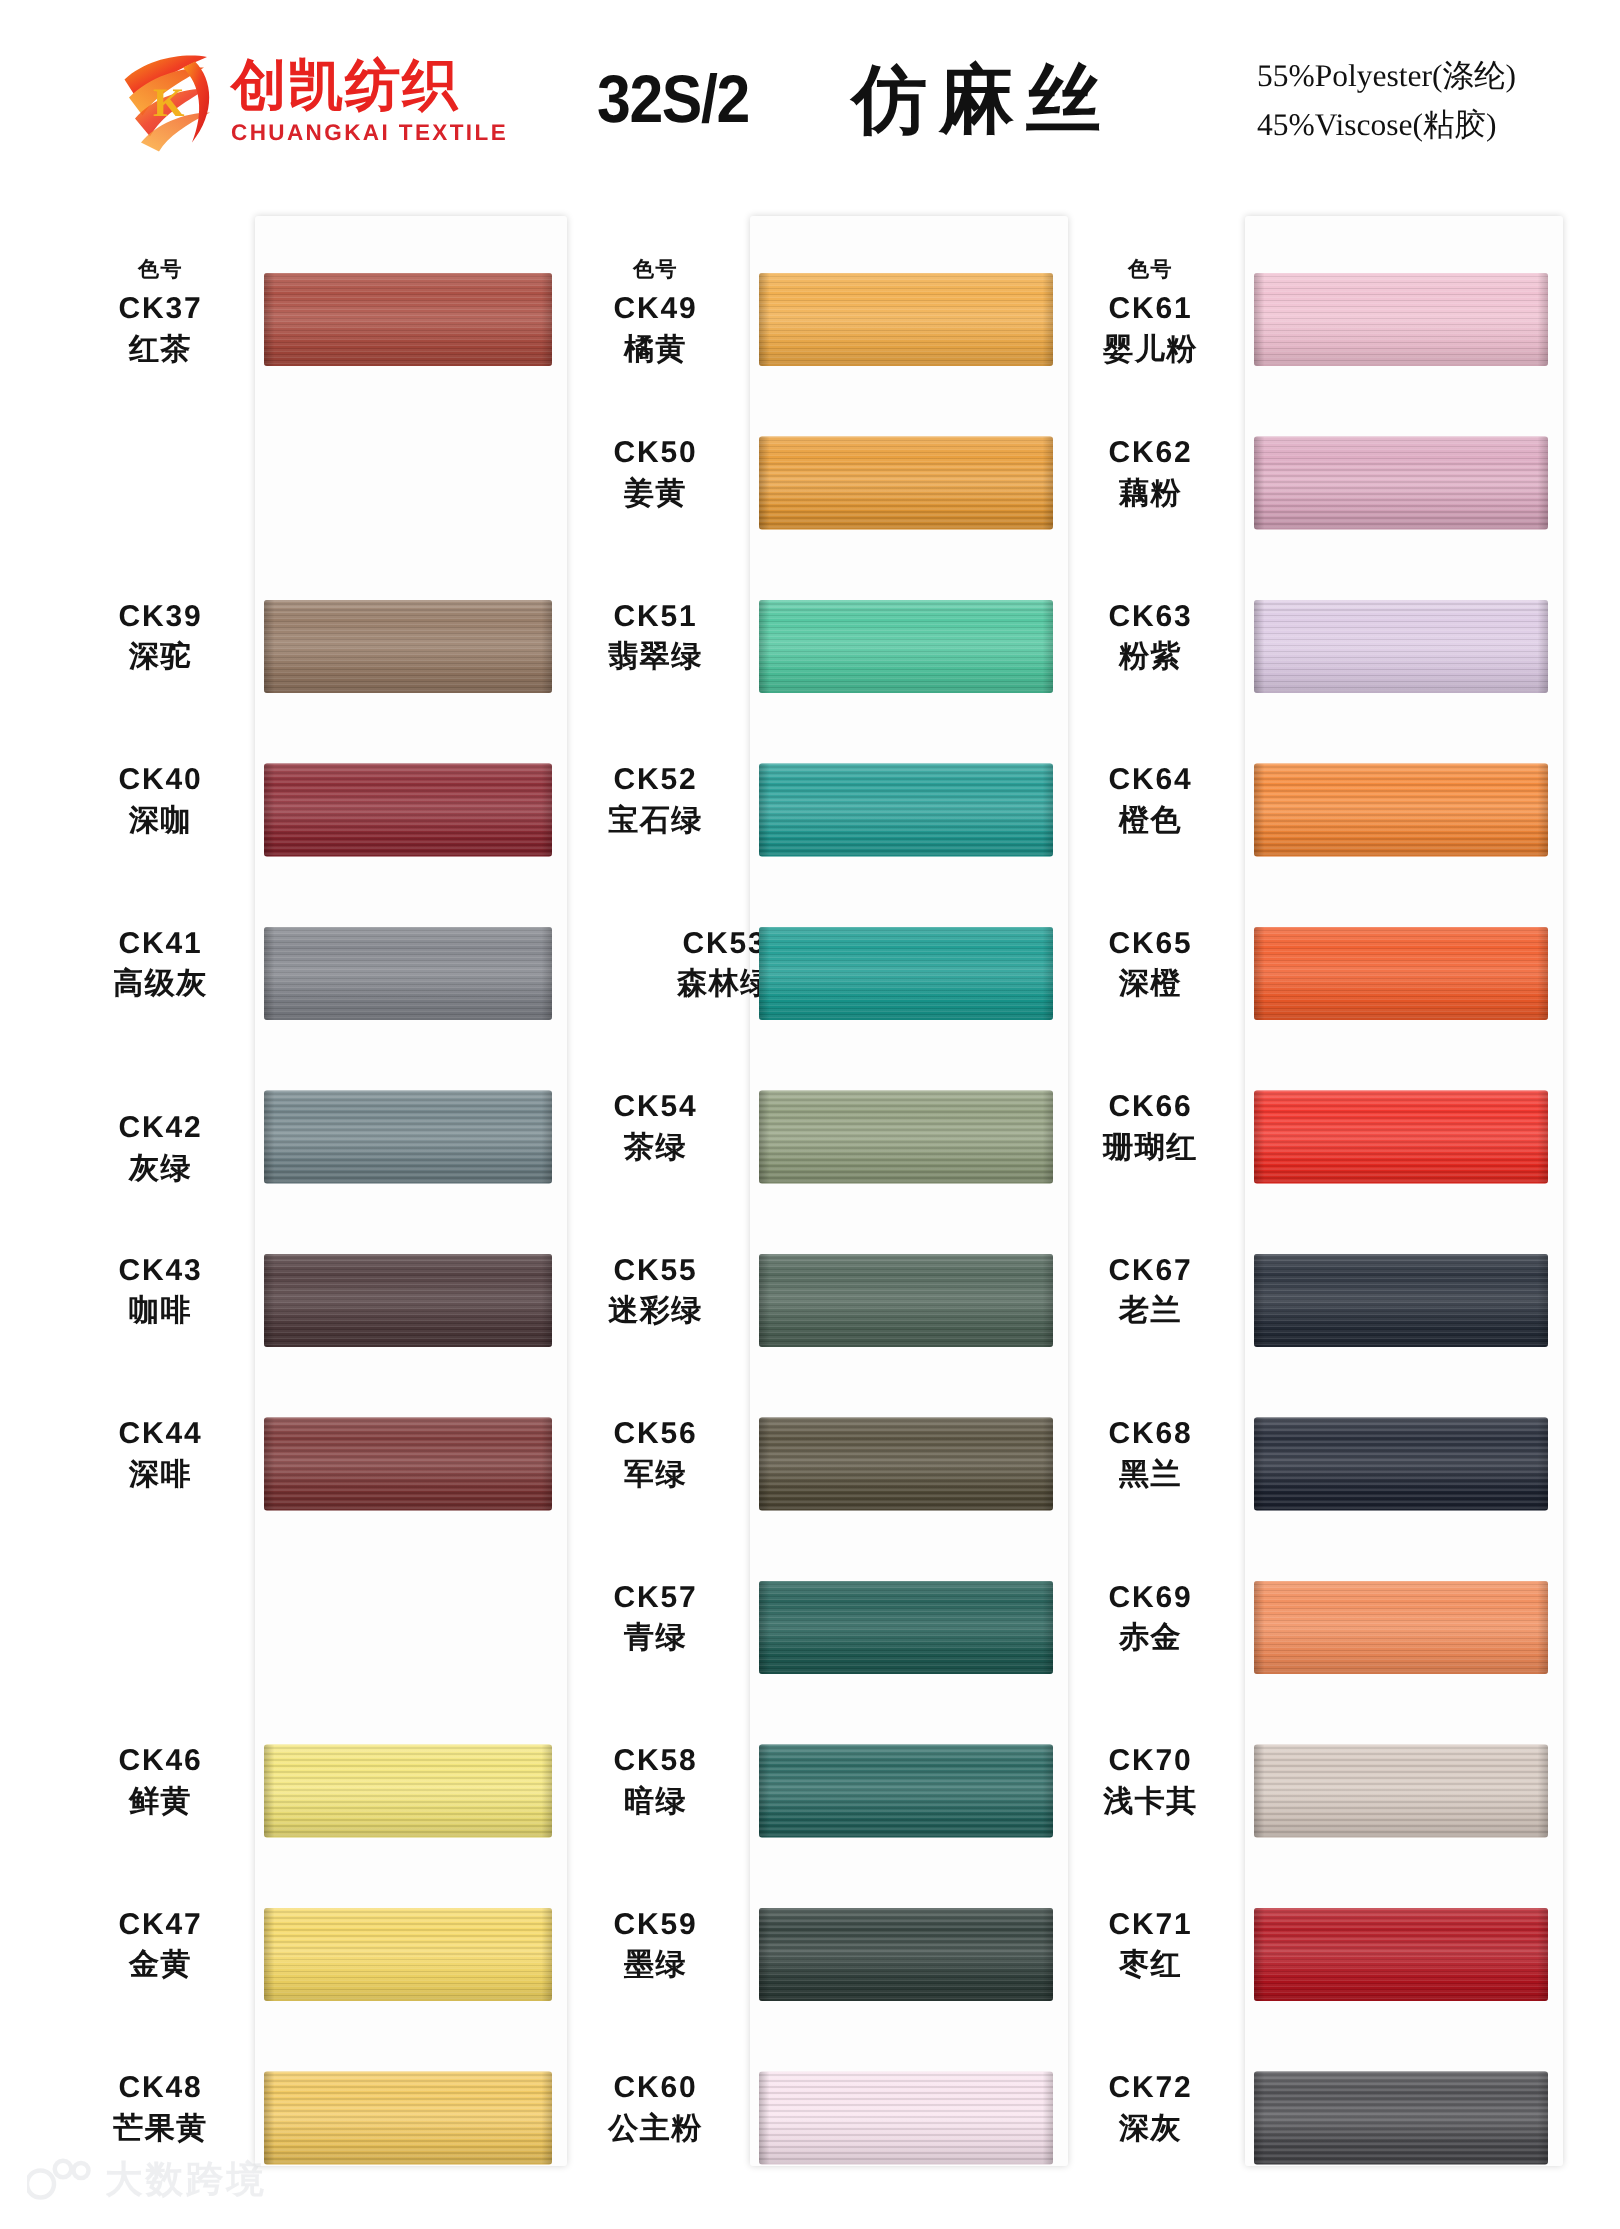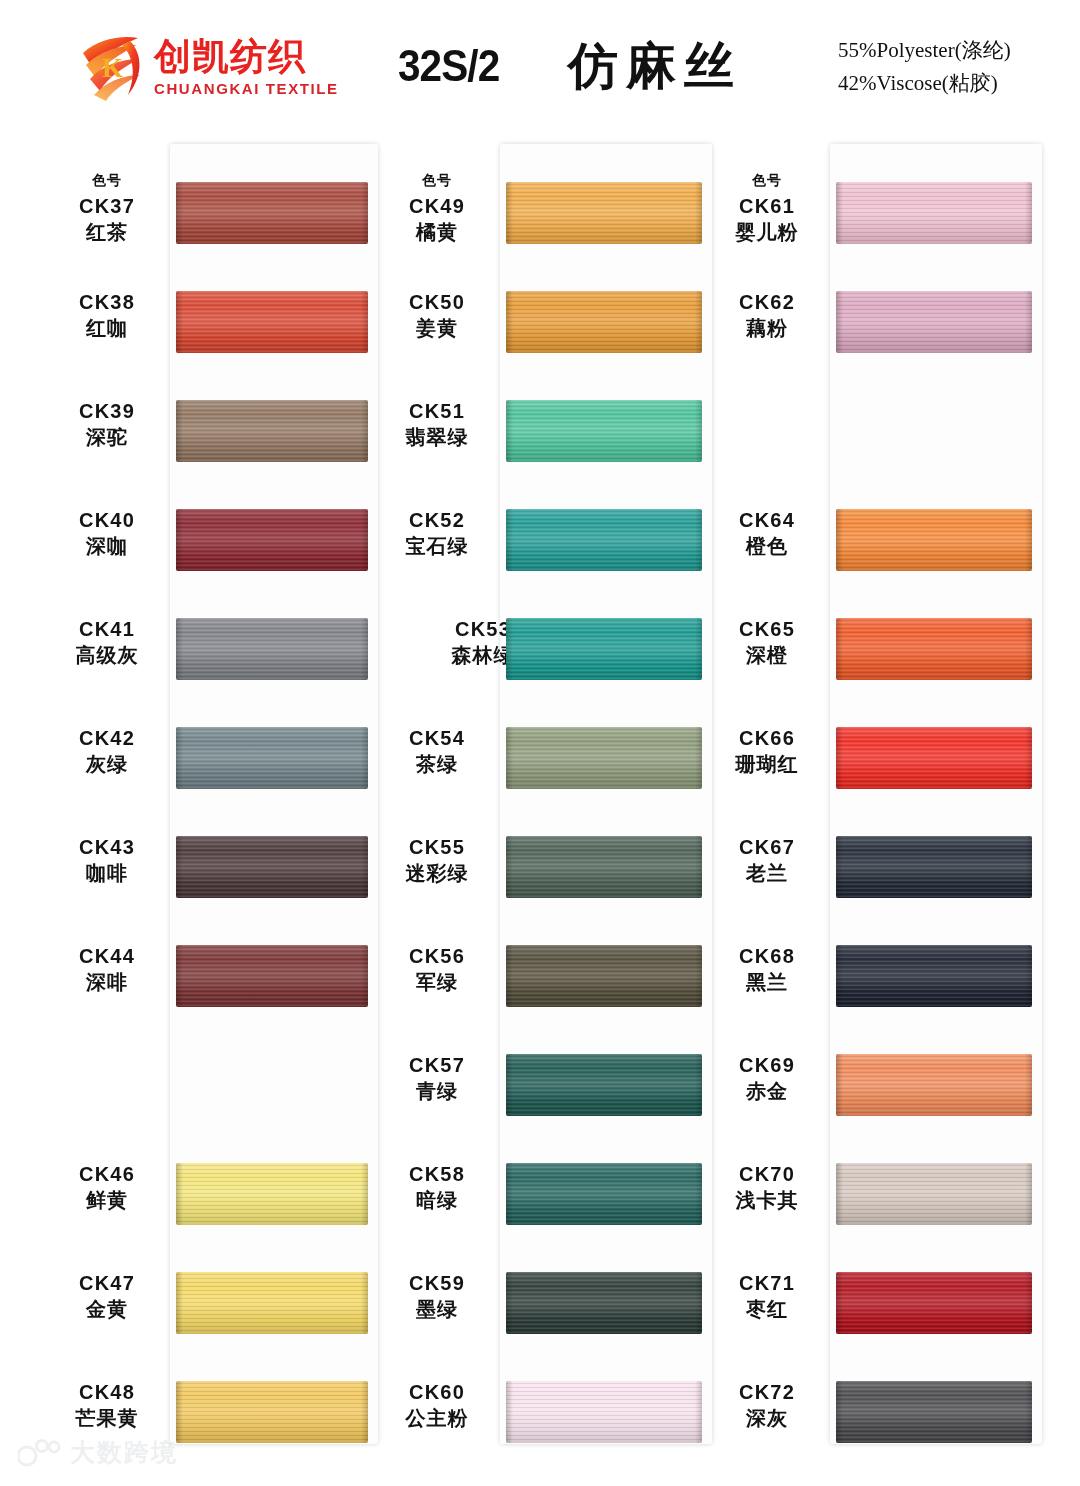--- a/index.html
+++ b/index.html
@@ -181,52 +181,40 @@
       <div id="logo-cn">创凯纺织</div>
       <div id="logo-en">CHUANGKAI TEXTILE</div>
     </div>
   </div>
 
   <div id="yarn-count">32S/2</div>
   <div id="product-name">仿麻丝</div>
 
   <div id="composition">
     <div>55%Polyester(涤纶)</div>
-    <div>42%Viscose(粘胶)</div>
+    <div>45%Viscose(粘胶)</div>
   </div>
 </div>
 
 <div id="board">
     <div class="column col-0">
       <div class="card"></div>
       <div class="row" style="top: 24px;">
         <div class="label" style="top: 4px;">
           <div class="hdr">色号</div>
           <div class="code">CK37</div>
           <div class="cname">红茶</div>
         </div>
         <div class="swatch" style="top: 18px; background: rgb(168, 72, 60);">
           <div class="fibers"></div>
           <div class="sheen"></div>
           <div class="edgeL"></div>
           <div class="edgeR"></div>
         </div>
       </div>
-      <div class="row" style="top: 133px;">
-        <div class="label" style="top: 16px;">
-          <div class="code">CK38</div>
-          <div class="cname">红咖</div>
-        </div>
-        <div class="swatch" style="top: 18px; background: rgb(217, 69, 48);">
-          <div class="fibers"></div>
-          <div class="sheen"></div>
-          <div class="edgeL"></div>
-          <div class="edgeR"></div>
-        </div>
-      </div>
       <div class="row" style="top: 242px;">
         <div class="label" style="top: 16px;">
           <div class="code">CK39</div>
           <div class="cname">深驼</div>
         </div>
         <div class="swatch" style="top: 18px; background: rgb(146, 118, 97);">
           <div class="fibers"></div>
           <div class="sheen"></div>
           <div class="edgeL"></div>
           <div class="edgeR"></div>
@@ -250,21 +238,21 @@
           <div class="cname">高级灰</div>
         </div>
         <div class="swatch" style="top: 18px; background: rgb(126, 129, 136);">
           <div class="fibers"></div>
           <div class="sheen"></div>
           <div class="edgeL"></div>
           <div class="edgeR"></div>
         </div>
       </div>
       <div class="row" style="top: 569px;">
-        <div class="label" style="top: 16px; text-align: center;">
+        <div class="label" style="top: 30px; text-align: center;">
           <div class="code">CK42</div>
           <div class="cname">灰绿</div>
         </div>
         <div class="swatch" style="top: 18px; background: rgb(111, 130, 136);">
           <div class="fibers"></div>
           <div class="sheen"></div>
           <div class="edgeL"></div>
           <div class="edgeR"></div>
         </div>
       </div>
@@ -491,20 +479,32 @@
           <div class="edgeL"></div>
           <div class="edgeR"></div>
         </div>
       </div>
       <div class="row" style="top: 133px;">
         <div class="label" style="top: 16px;">
           <div class="code">CK62</div>
           <div class="cname">藕粉</div>
         </div>
         <div class="swatch" style="top: 18px; background: rgb(220, 168, 192);">
+          <div class="fibers"></div>
+          <div class="sheen"></div>
+          <div class="edgeL"></div>
+          <div class="edgeR"></div>
+        </div>
+      </div>
+      <div class="row" style="top: 242px;">
+        <div class="label" style="top: 16px;">
+          <div class="code">CK63</div>
+          <div class="cname">粉紫</div>
+        </div>
+        <div class="swatch" style="top: 18px; background: rgb(220, 202, 228);">
           <div class="fibers"></div>
           <div class="sheen"></div>
           <div class="edgeL"></div>
           <div class="edgeR"></div>
         </div>
       </div>
       <div class="row" style="top: 351px; text-decoration: underline;">
         <div class="label" style="top: 16px;">
           <div class="code">CK64</div>
           <div class="cname">橙色</div>

